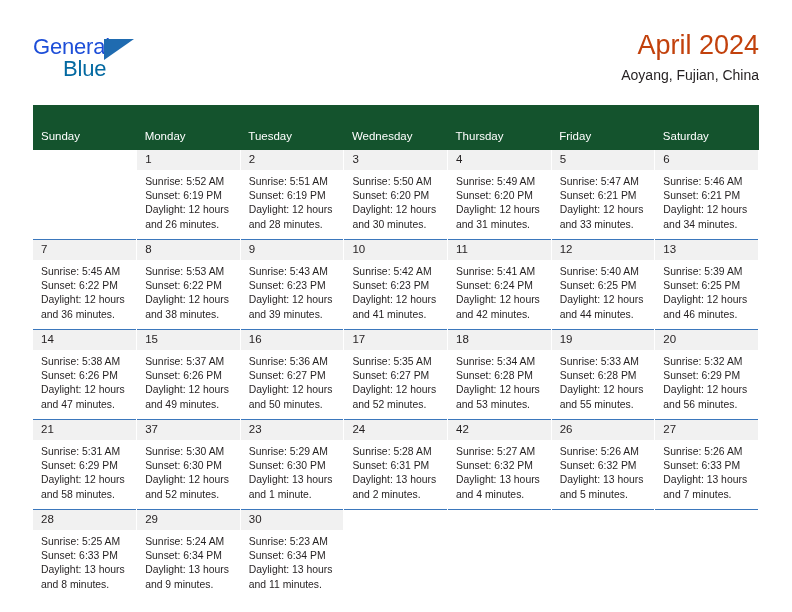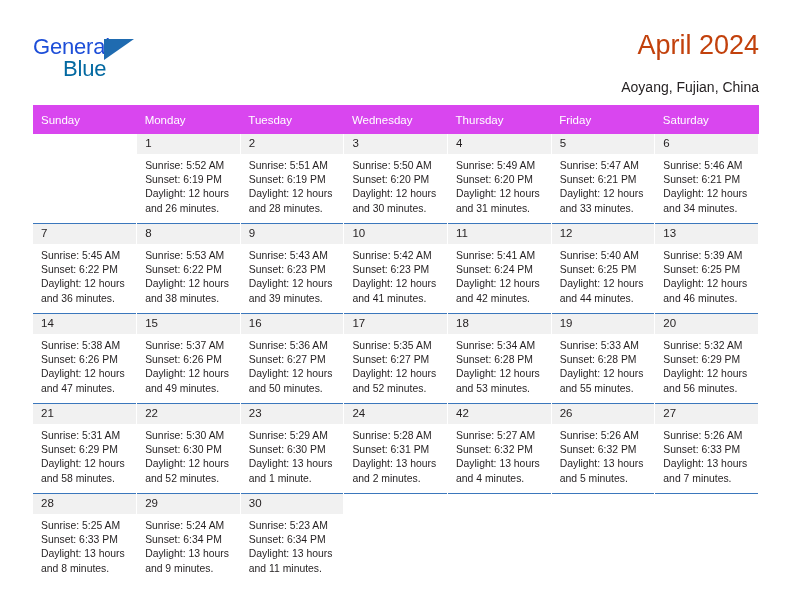--- a/index.html
+++ b/index.html
@@ -73,43 +73,43 @@
   .cal-title {
     font-size: 27px;
     color: #c2410c;
     line-height: 34px;
     white-space: nowrap;
   }
   .cal-subtitle {
     font-size: 14px;
     color: #231f20;
     line-height: 22px;
-    margin-top: 14px;
+    margin-top: 2px;
     white-space: nowrap;
   }
 
   
   .cal-wrap {
     position: absolute;
     left: 33px;
     top: 105px;
     width: 726px;
   }
   table.cal {
     width: 726px;
     border-collapse: collapse;
     table-layout: fixed;
   }
   table.cal th {
-    background: #d946ef;
+    background: #14532d;
     color: #ffffff;
     font-size: 11.5px;
     font-weight: normal;
     text-align: left;
-    padding: 5px 0 5px 8px;
+    padding: 21px 0 5px 8px;
     height: 19px;
     border: none;
   }
   td.daycell {
     vertical-align: top;
     padding: 0;
     border-top: 1px solid #3b77bc;
     border-right: 1px solid #ffffff;
     background: #ffffff;
     height: 89px;
@@ -366,21 +366,21 @@
             <td class="daycell">
               <div class="daynum">21</div>
               <div class="info">
                 <div>Sunrise: 5:31 AM</div>
                 <div>Sunset: 6:29 PM</div>
                 <div>Daylight: 12 hours</div>
                 <div>and 58 minutes.</div>
               </div>
             </td>
             <td class="daycell">
-              <div class="daynum">22</div>
+              <div class="daynum">37</div>
               <div class="info">
                 <div>Sunrise: 5:30 AM</div>
                 <div>Sunset: 6:30 PM</div>
                 <div>Daylight: 12 hours</div>
                 <div>and 52 minutes.</div>
               </div>
             </td>
             <td class="daycell">
               <div class="daynum">23</div>
               <div class="info">

